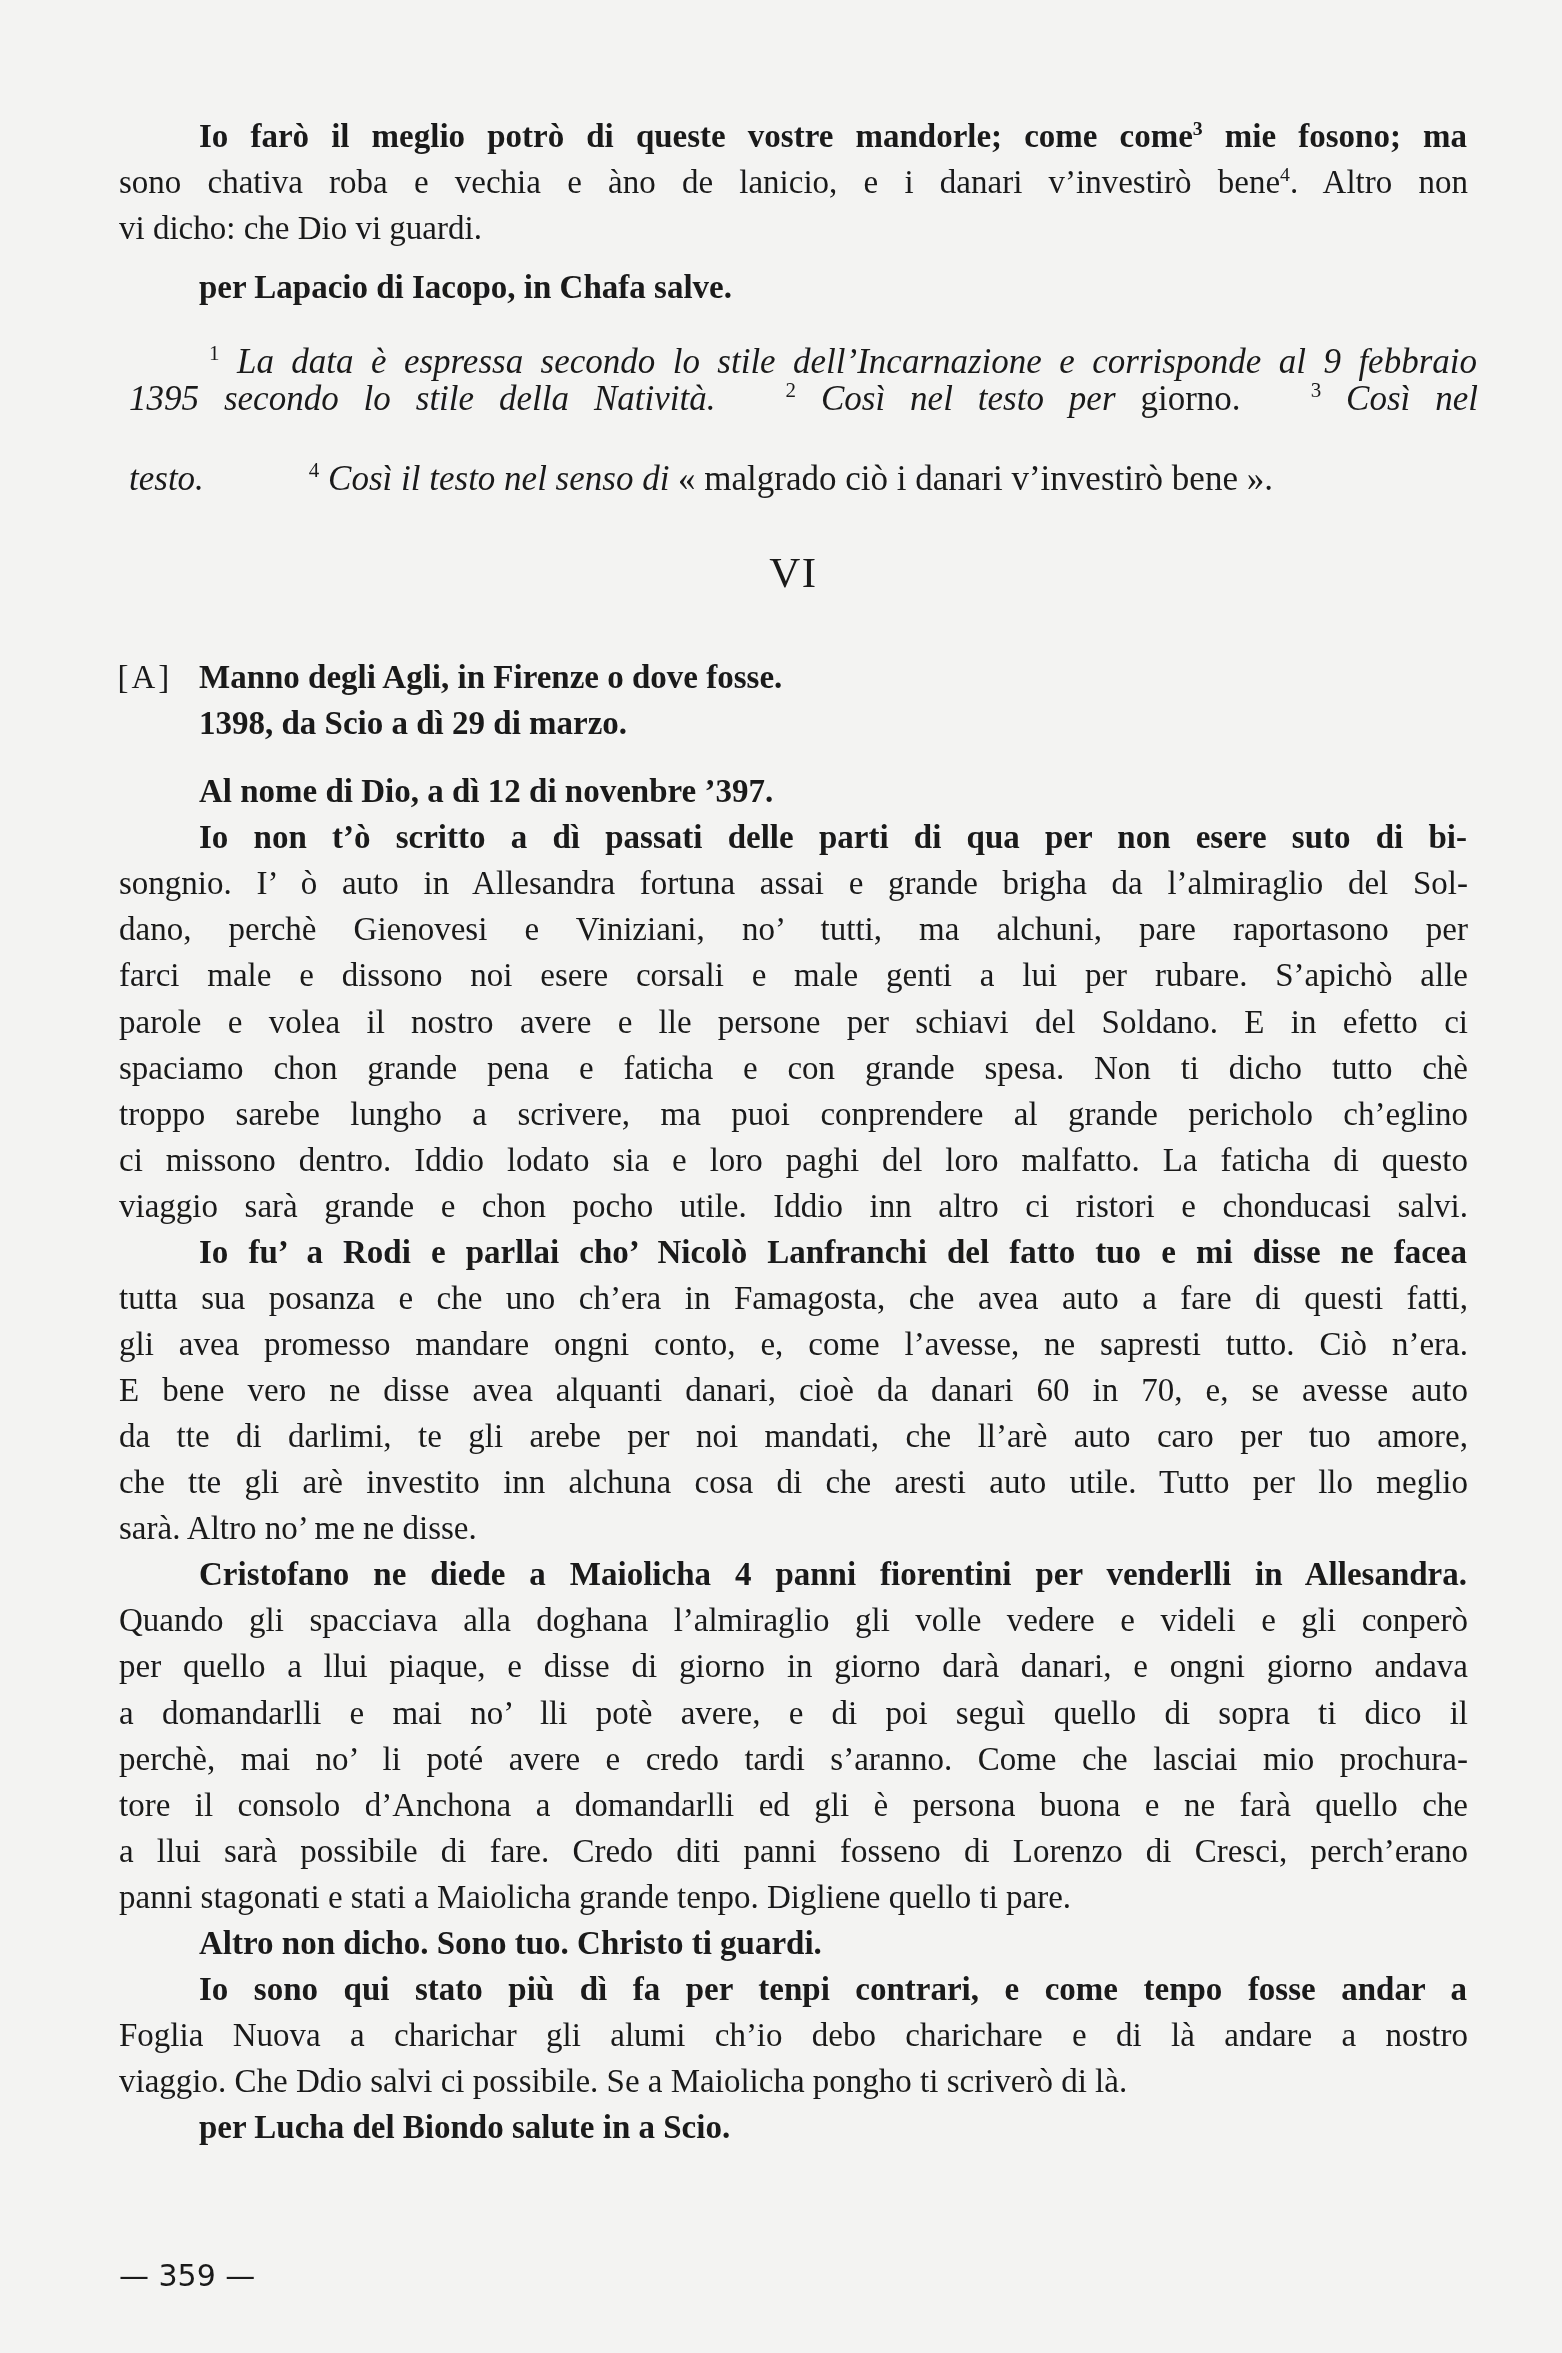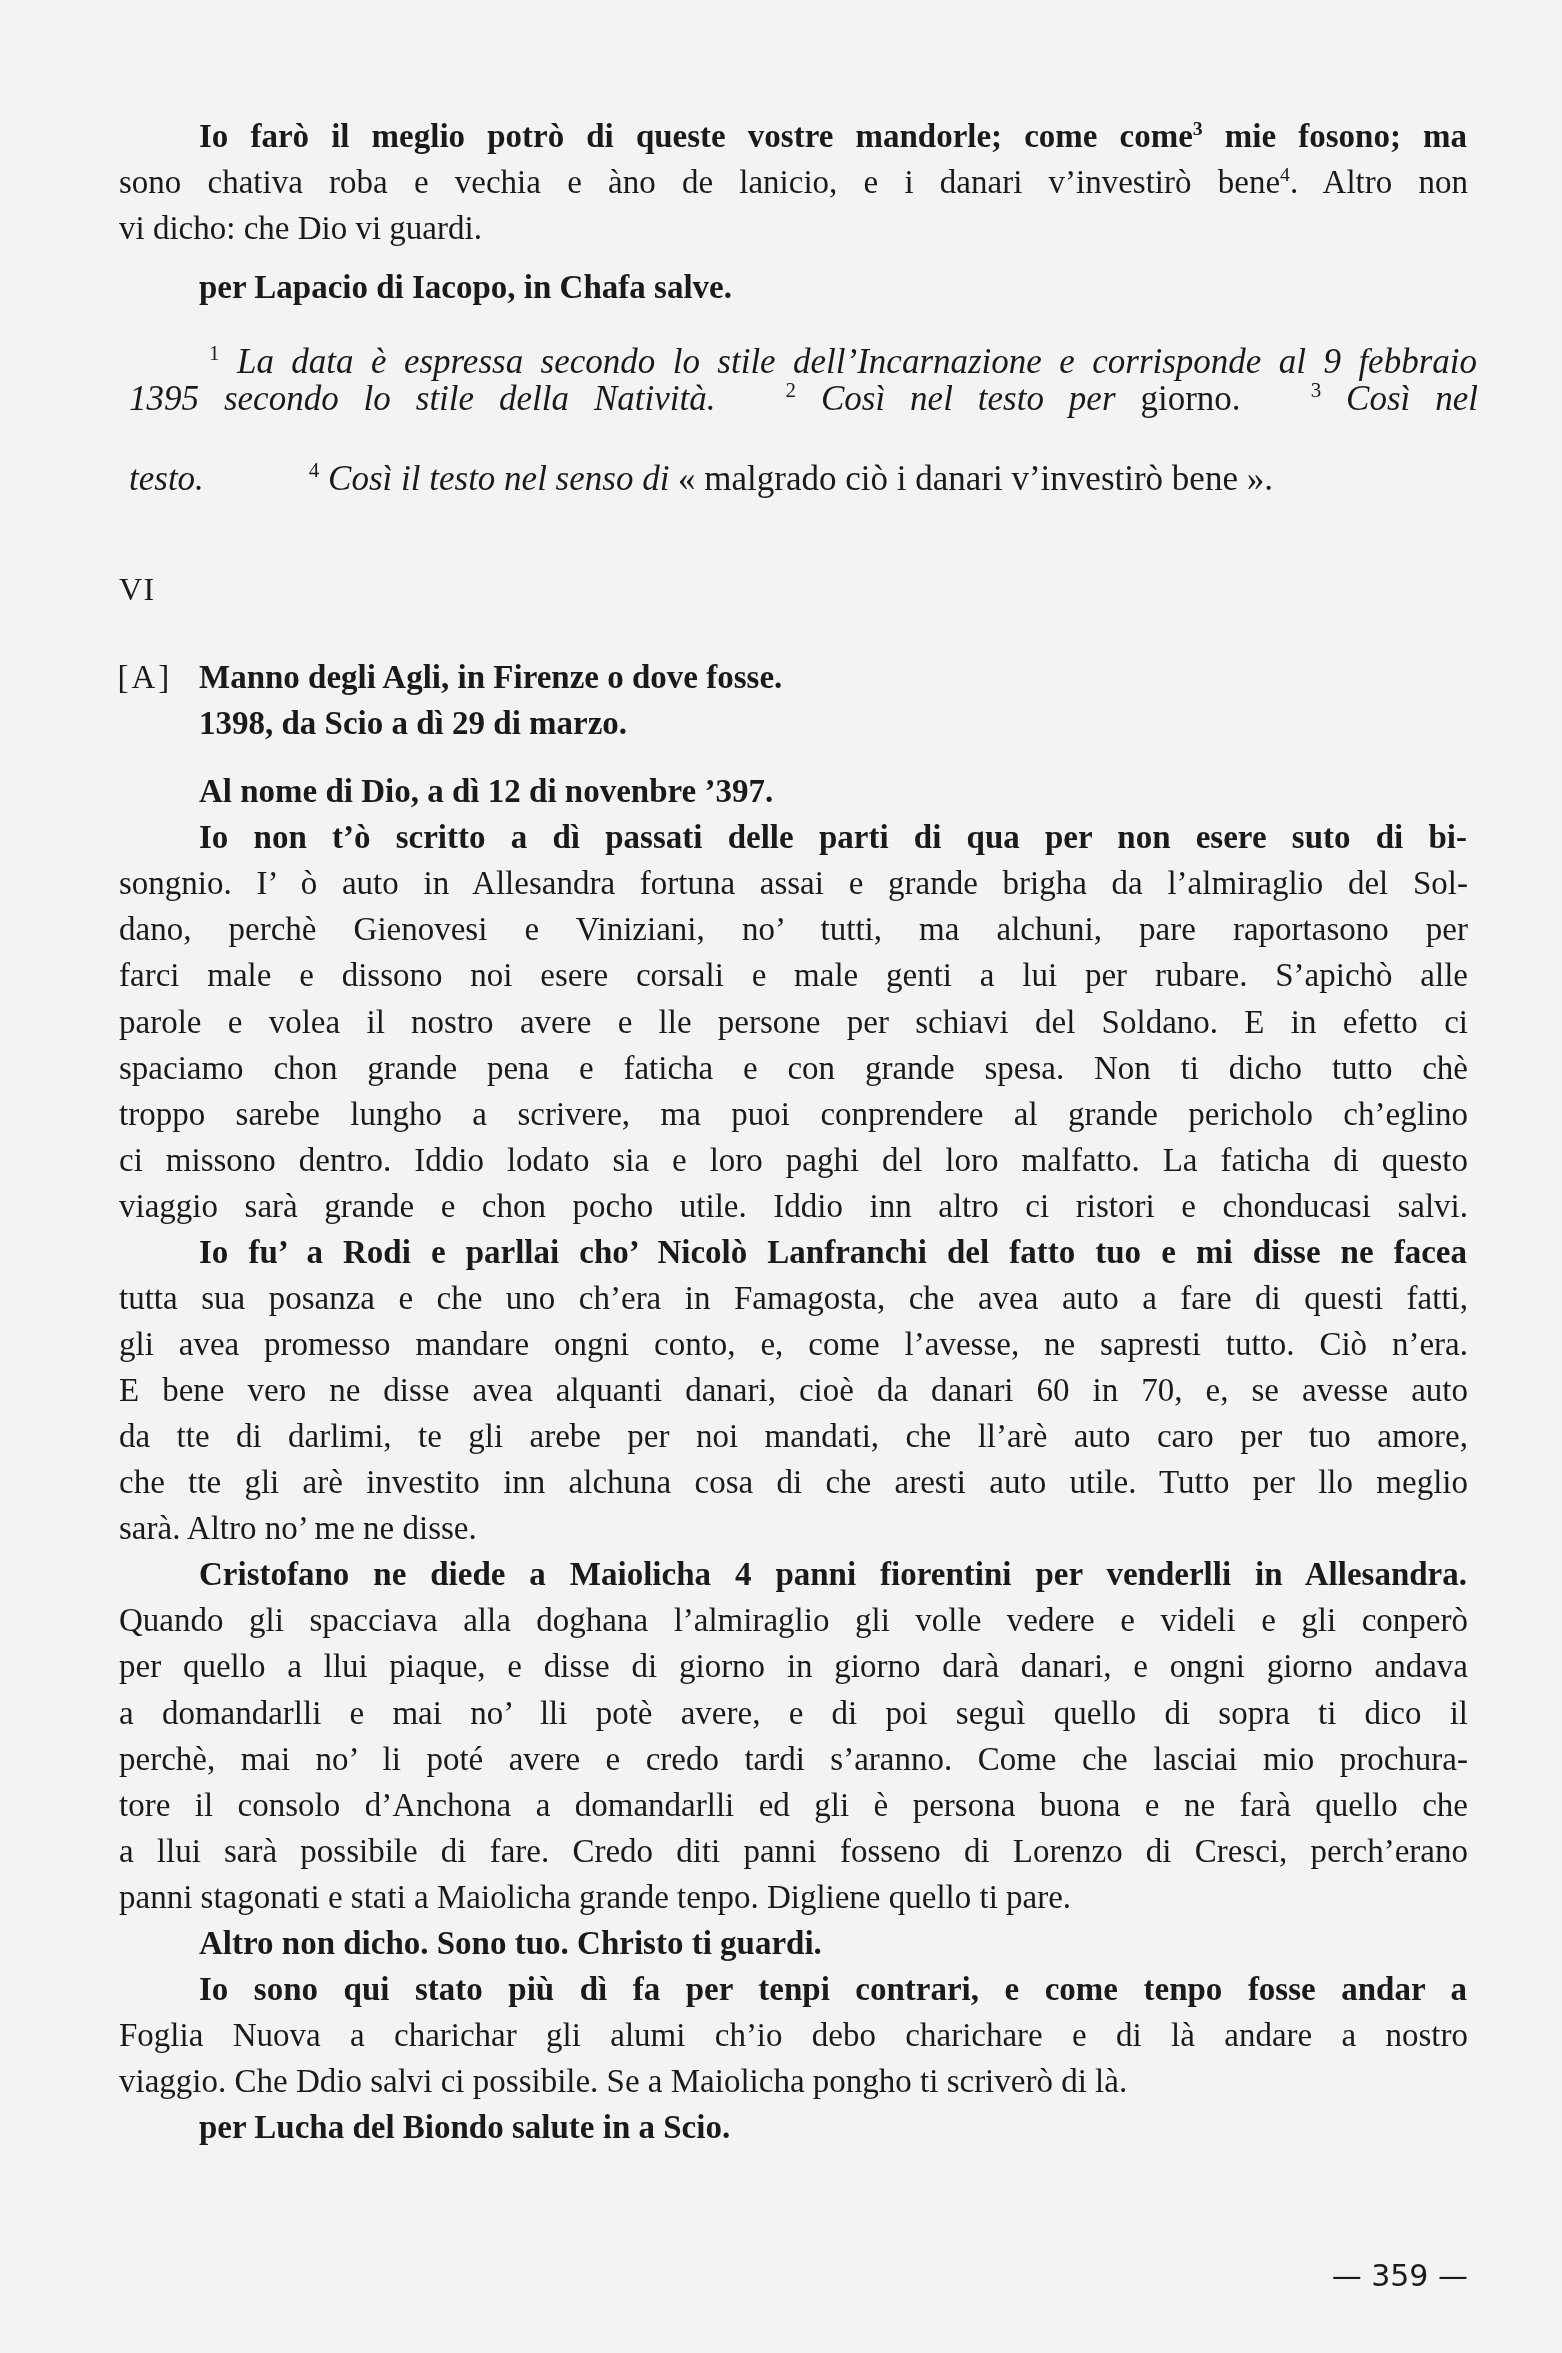--- a/index.html
+++ b/index.html
@@ -41,37 +41,36 @@
     text-align-last: justify;
   }
   .fn.last { text-align-last: left; margin-top: 42px; }
   .fn.indent { padding-left: 80px; width: 1268px; }
   .fn .up { font-style: normal; }
   sup { font-size: 0.6em; vertical-align: 0.6em; line-height: 0; }
   .fn sup { font-style: normal; }
   .heading {
     position: absolute;
     left: 0; width: 1349px;
-    text-align: left;
-    font-size: 32px;
+    text-align: center;
+    font-size: 43px;
     line-height: 46px;
     letter-spacing: 1.5px;
-    margin-top: 16px;
   }
   .letter-tag {
     position: absolute;
     left: -1.5px;
     font-size: 33px;
     line-height: 46px;
     letter-spacing: 3px;
   }
   .page-number {
     position: absolute;
     left: 0; width: 1349px;
-    text-align: right;
+    text-align: left;
     font-family: "DejaVu Sans", "Liberation Sans", sans-serif;
     font-size: 30px;
     line-height: 37px;
   }
 </style>
 </head>
 <body>
 
 <div class="page">
 

